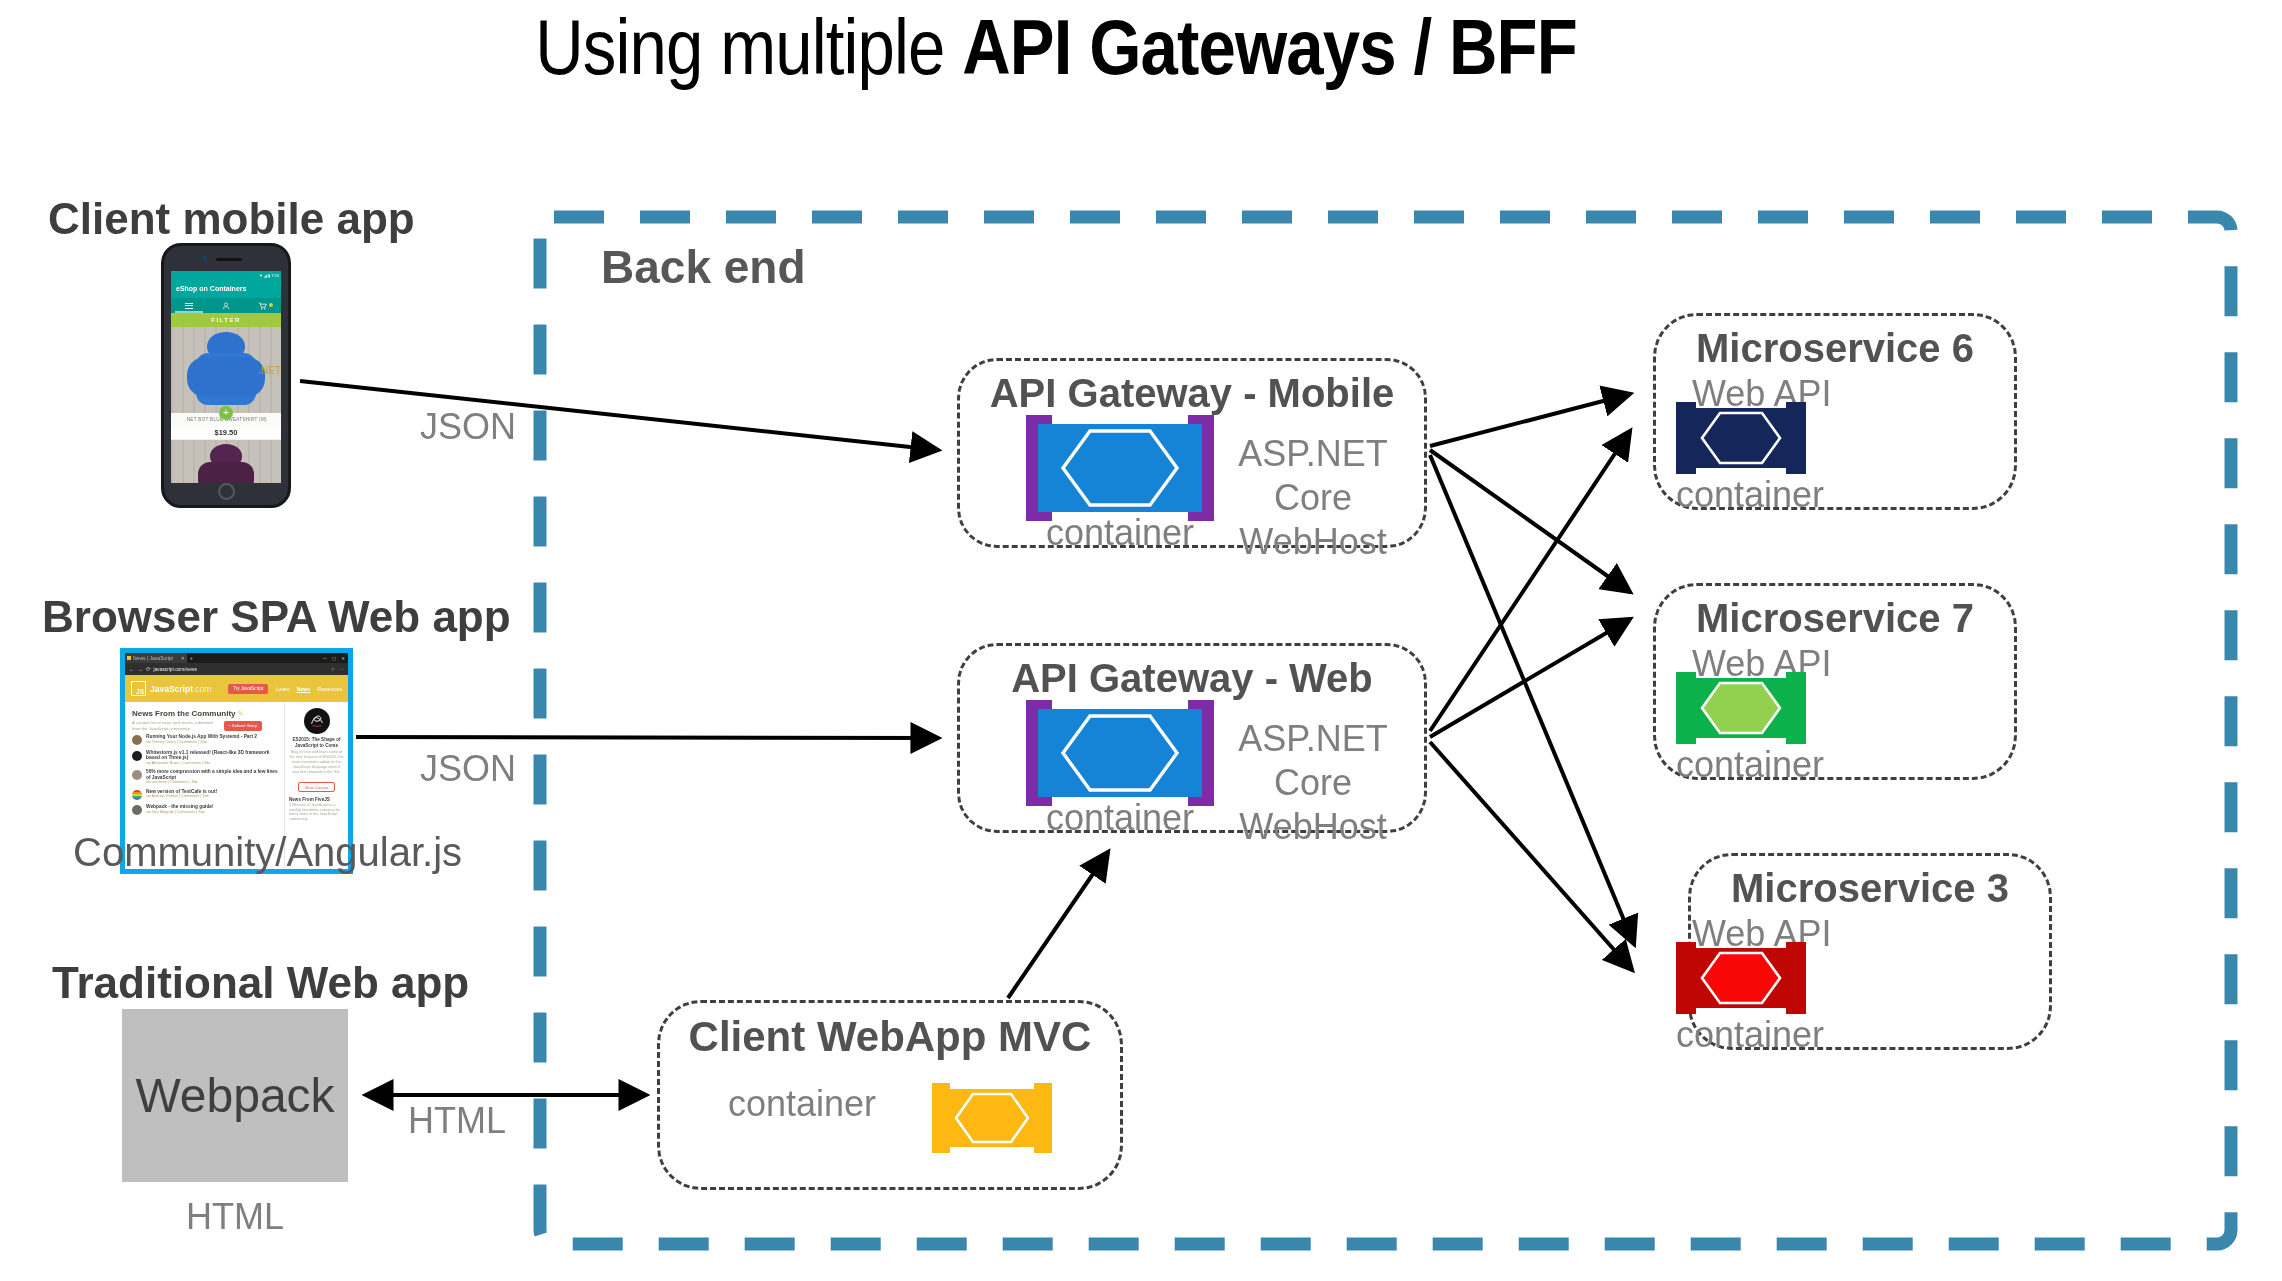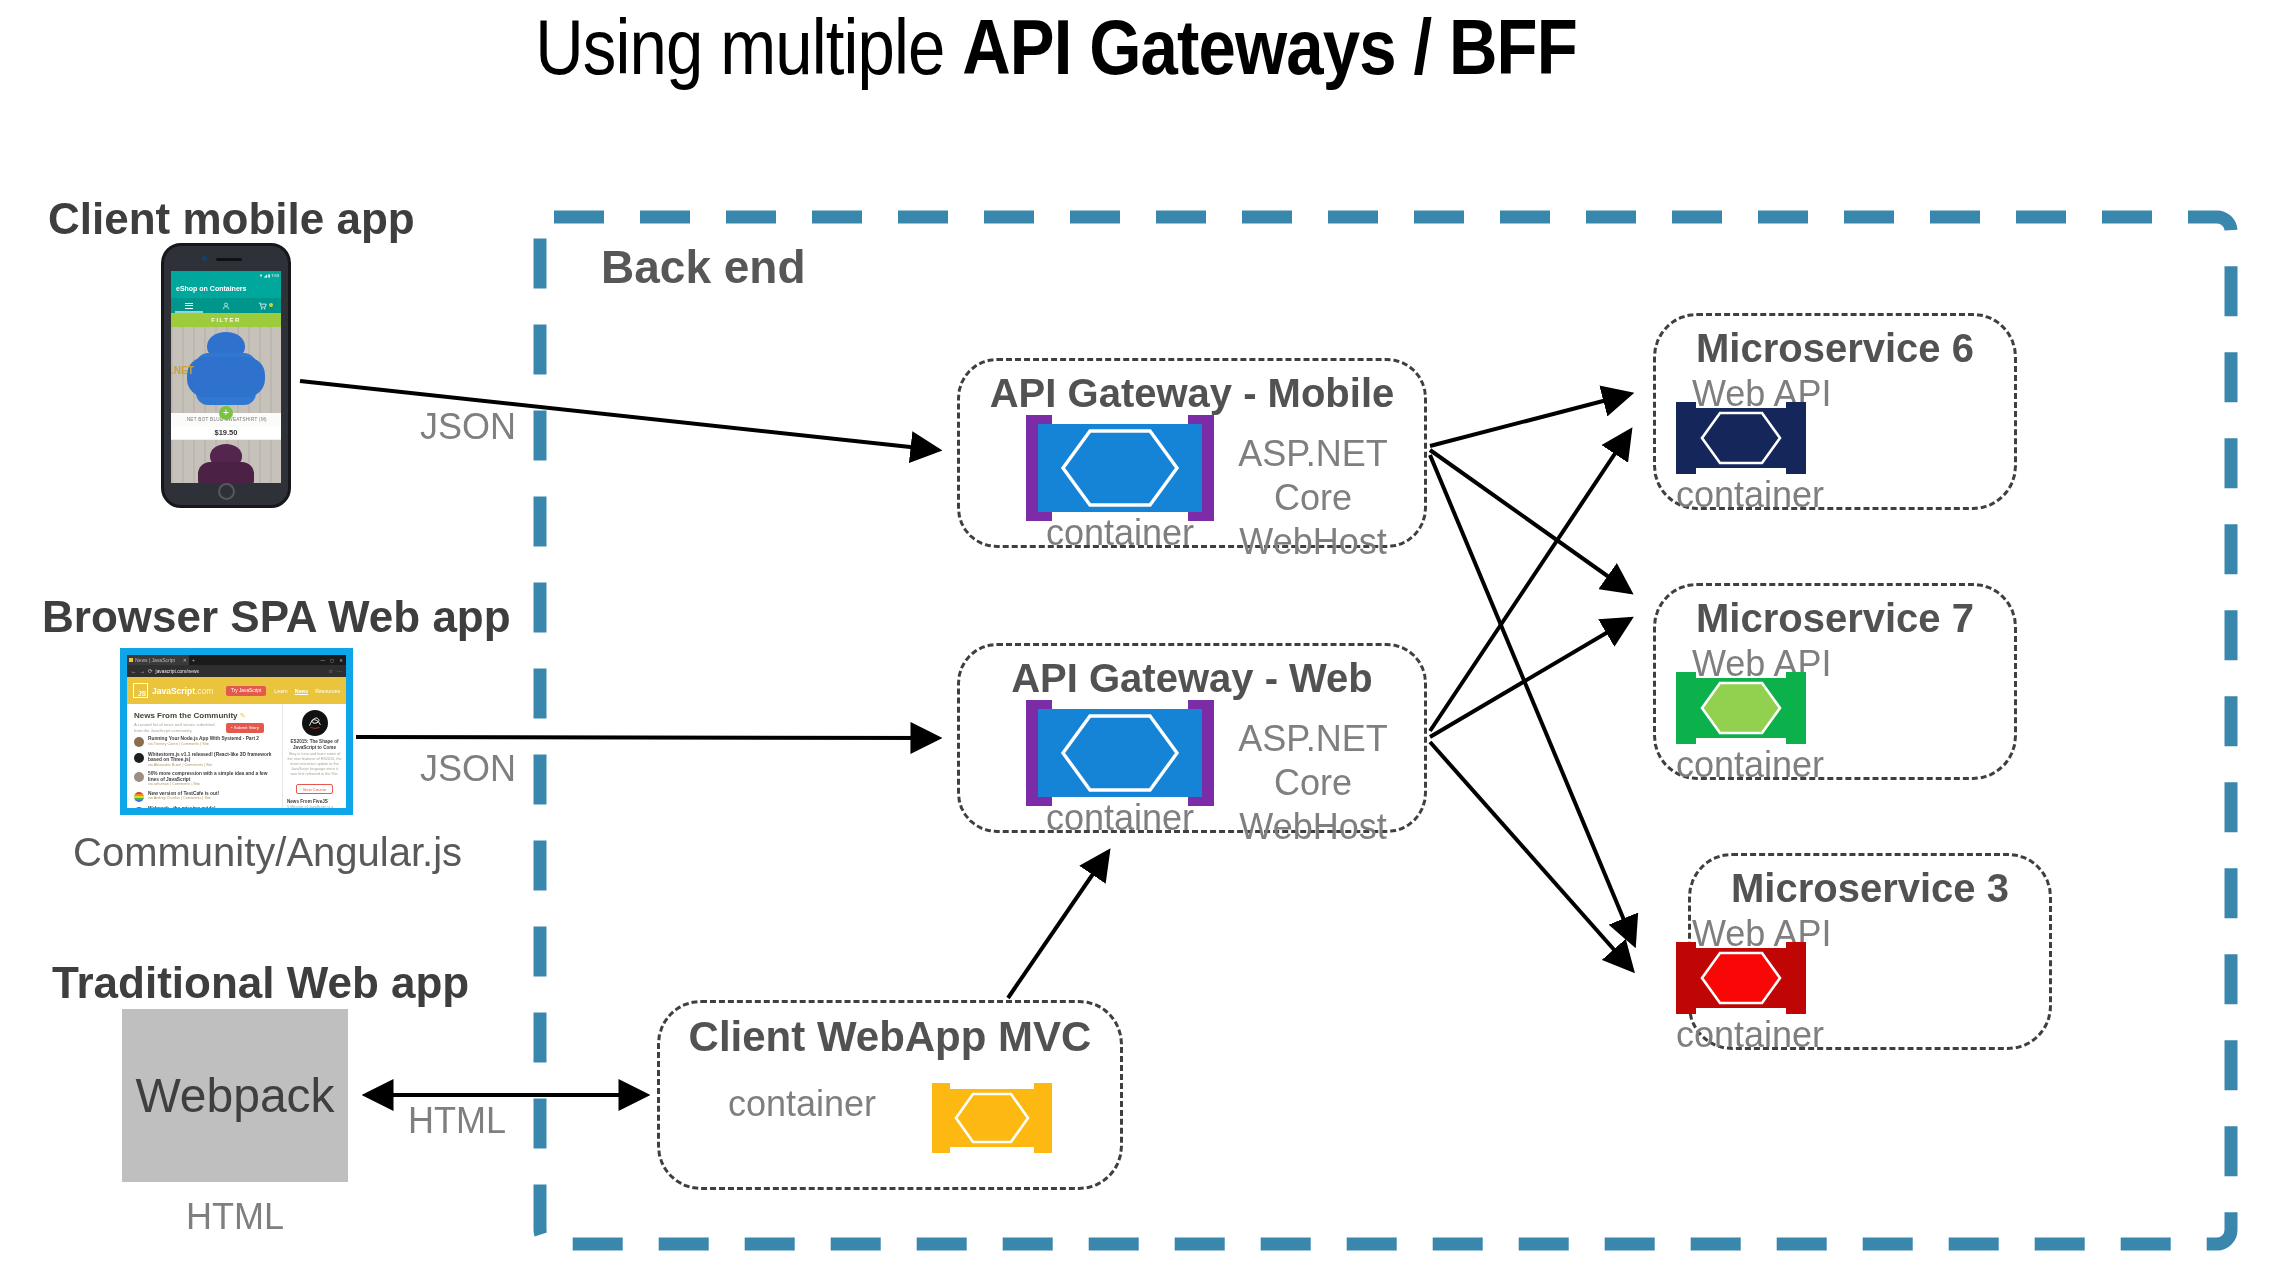--- a/index.html
+++ b/index.html
@@ -59,30 +59,30 @@
   .p-tabs .cell{flex:1;display:flex;justify-content:center;align-items:center}
   .p-tabs .active-bar{position:absolute;left:4px;bottom:0;width:28px;height:2px;background:#8FD8CF}
   .burger{width:8px;height:6px;border-top:1.4px solid #fff;border-bottom:1.4px solid #fff;position:relative}
   .burger:before{content:"";position:absolute;left:0;right:0;top:1.2px;height:1.4px;background:#fff}
   .p-filter{height:14px;background:var(--phone_green);color:rgba(255,255,255,.95);font-size:6px;letter-spacing:1.5px;text-align:center;line-height:14px;font-weight:700}
   .p-img{position:relative;background:#C6C2BA;overflow:hidden}
   .p-img.one{height:86px}
   .p-img .streaks{position:absolute;inset:0;background:repeating-linear-gradient(90deg,rgba(0,0,0,.05) 0 2px,transparent 2px 11px)}
   .hood{position:absolute;border-radius:50% 50% 46% 46%}
   .hbody{position:absolute;border-radius:12px}
-  .netword{position:absolute;width:100%;text-align:left;font-weight:700;color:#C9A13B}
+  .netword{position:absolute;width:100%;text-align:right;font-weight:400;color:#C9A13B}
   .p-fab{position:absolute;left:50%;width:14px;height:14px;margin-left:-7px;border-radius:50%;background:#7CC242;color:#fff;
          font-size:10px;line-height:13px;text-align:center;z-index:3}
   .p-name{height:14px;background:#FBFBFA;font-size:4.6px;color:#777;letter-spacing:.3px;text-align:center;line-height:14px;white-space:nowrap}
   .p-price{height:13px;background:#fff;font-size:7.5px;font-weight:700;color:#333;text-align:center;line-height:12px;border-bottom:1px solid #eee}
   .p-img.two{flex:1}
   .phone .home{position:absolute;left:50%;bottom:5px;width:17px;height:17px;margin-left:-8.5px;border:2.5px solid #56595F;border-radius:50%}
 
   
-  .shot{left:120px;top:648px;width:233px;height:167px;background:#fff;border:7px solid #0ea5e9;overflow:hidden;display:flex;flex-direction:column}
+  .shot{left:120px;top:648px;width:233px;height:226px;background:#fff;border:5px solid #0ea5e9;overflow:hidden;display:flex;flex-direction:column}
   .s-titlebar{height:10px;background:#1B1B1B;display:flex;align-items:center;color:#bbb;font-size:5px;flex:none}
   .s-tab{width:62px;height:10px;background:#3a3a3a;display:flex;align-items:center;gap:2px;padding:0 2px;white-space:nowrap;overflow:hidden}
   .s-fav{width:4px;height:4px;background:var(--js_yellow);flex:none}
   .s-controls{margin-left:auto;display:flex;gap:5px;padding-right:3px;font-size:4.5px}
   .s-addr{height:12px;background:#2F2F2F;display:flex;align-items:center;gap:3px;padding:0 4px;color:#ccc;font-size:5.5px;flex:none;white-space:nowrap}
   .s-url{color:#eee;font-size:4.8px}
   .s-addr .right{margin-left:auto;display:flex;gap:4px;font-size:5px;color:#aaa}
   .s-header{height:27px;background:var(--js_yellow);display:flex;align-items:center;padding:0 6px;gap:4px;flex:none}
   .s-logo{width:15px;height:15px;border:1.5px solid #fff;position:relative;flex:none}
   .s-logo span{position:absolute;right:1px;bottom:0;color:#fff;font-size:6.5px;font-weight:700}

